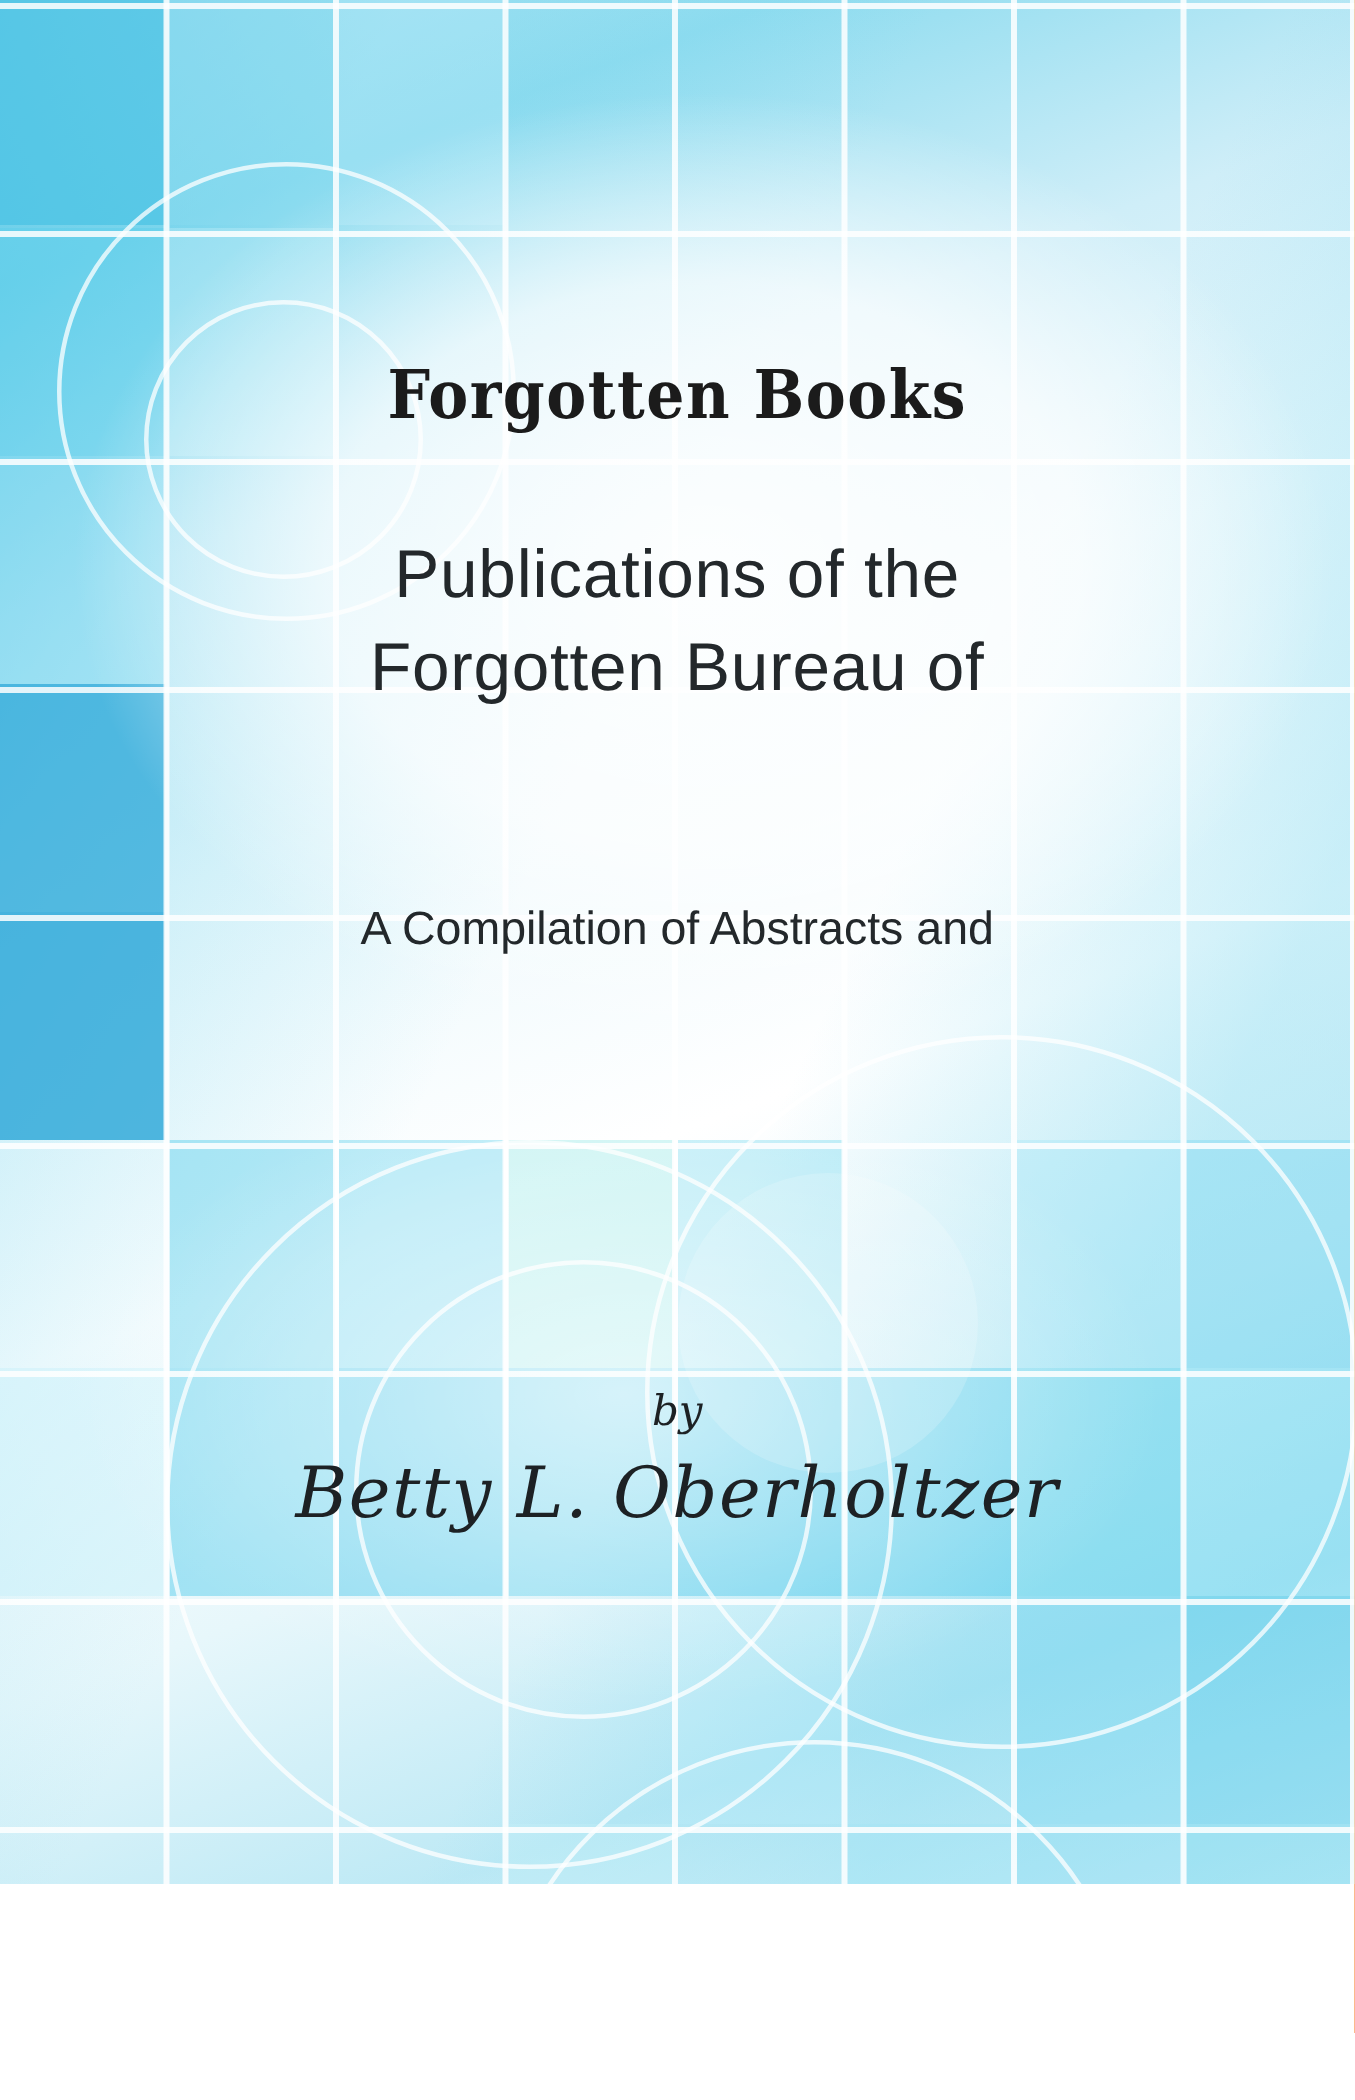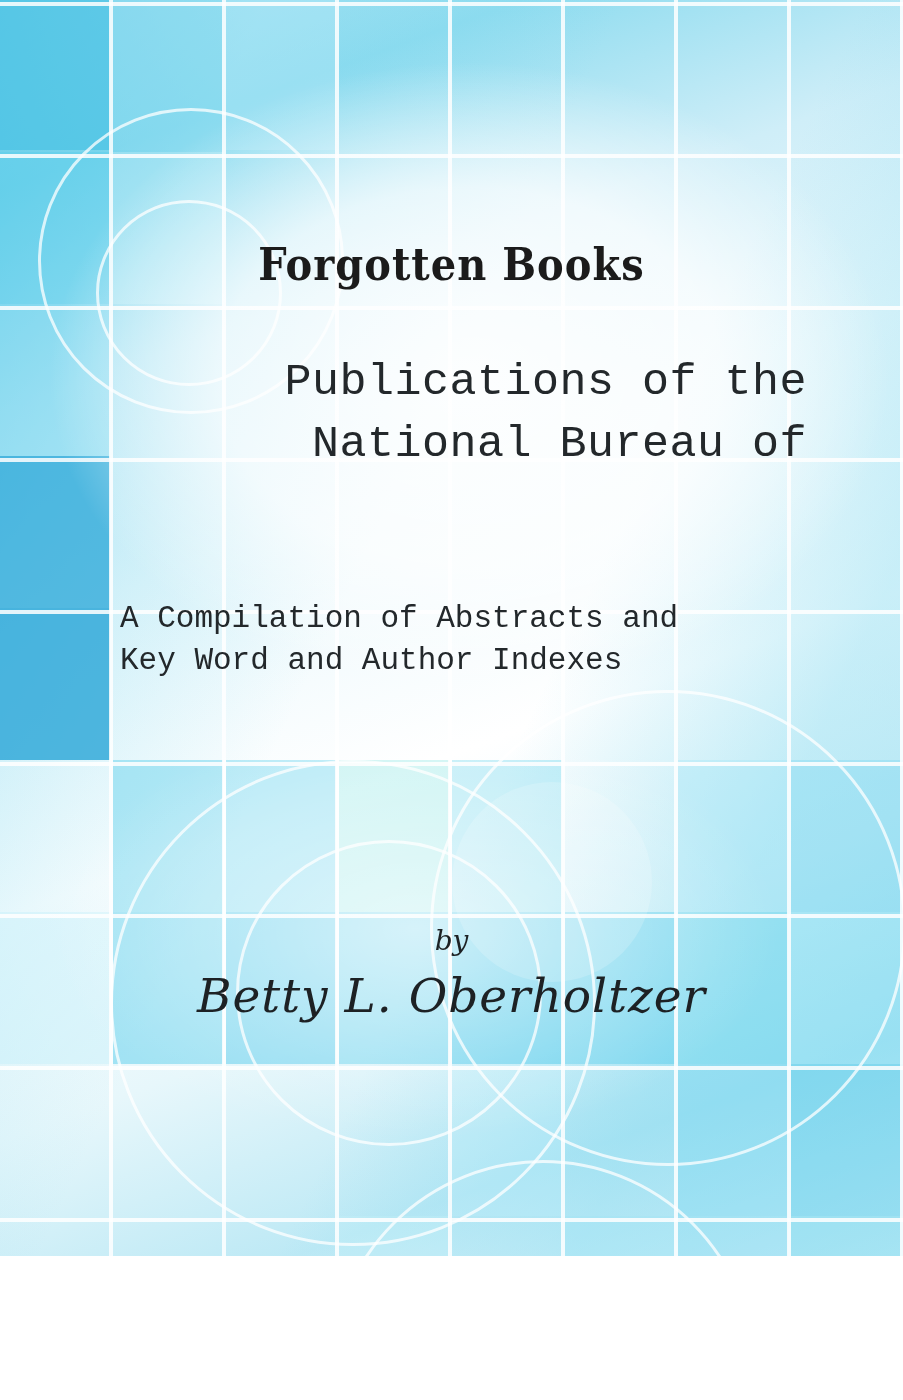--- a/index.html
+++ b/index.html
@@ -98,35 +98,36 @@
     font-size: 40px;
     letter-spacing: 1px;
     color: #1b1b1b;
     transform: scaleY(1.12);
   }
   .title {
     position: absolute;
     top: 352px;
     left: 96px;
     right: 96px;
-    text-align: right;
+    text-align: center;
     color: #23282b;
-    font-family: Liberation Mono, monospace;
+    font-family: Liberation Sans, sans-serif;
     font-size: 45px;
     line-height: 62px;
     letter-spacing: 0.5px;
   }
   .title .ln { display: block; white-space: nowrap; }
   .subtitle {
     position: absolute;
     top: 598px;
     left: 120px;
     right: 120px;
+    text-align: center;
     color: #23282b;
-    font-family: Liberation Mono, monospace;
+    font-family: Liberation Sans, sans-serif;
     font-size: 31px;
     line-height: 42px;
   }
   .subtitle .ln { display: block; }
   .byword {
     position: absolute;
     top: 924px;
     left: 0;
     right: 0;
     text-align: center;
@@ -199,24 +200,23 @@
   </div>
 
   <div class="grid"></div>
   <div class="veil"></div>
 
   <div class="content">
     <div class="imprint">Forgotten Books</div>
 
     <div class="title">
       <span class="ln">Publications of the</span>
-      <span class="ln">National Bureau of</span>
+      <span class="ln">Forgotten Bureau of</span>
     </div>
 
     <div class="subtitle">
       <span class="ln">A Compilation of Abstracts and</span>
-      <span class="ln">Key Word and Author Indexes</span>
     </div>
 
     <div class="byword">by</div>
     <div class="author">Betty L. Oberholtzer</div>
   </div>
 </div>
 
 </body></html>

